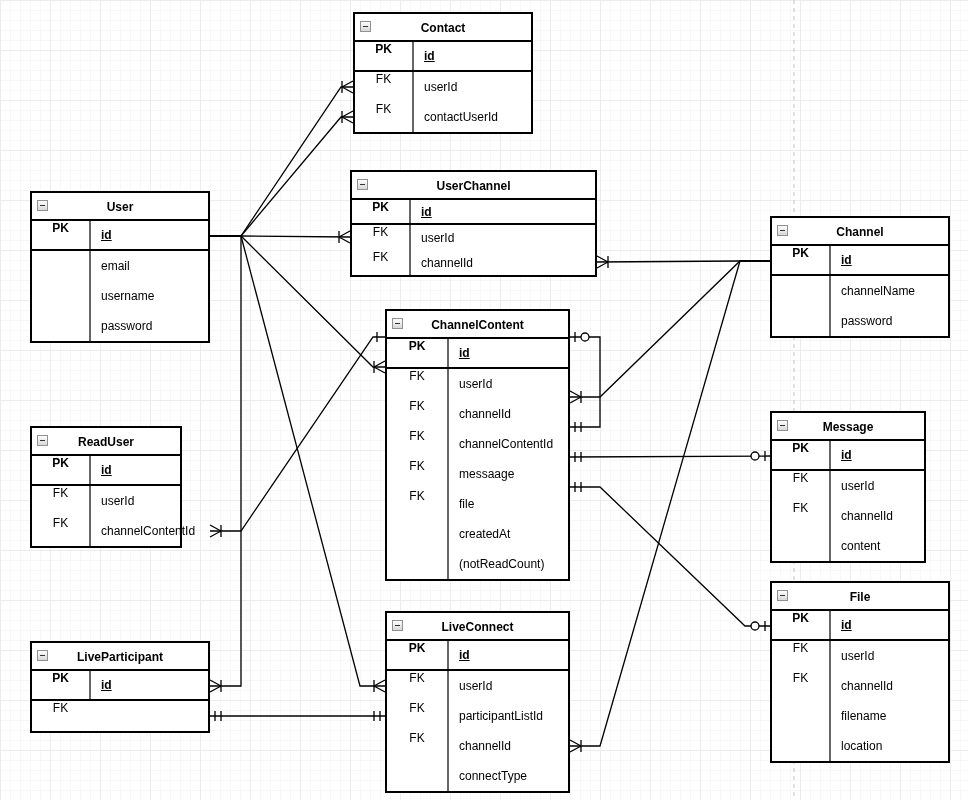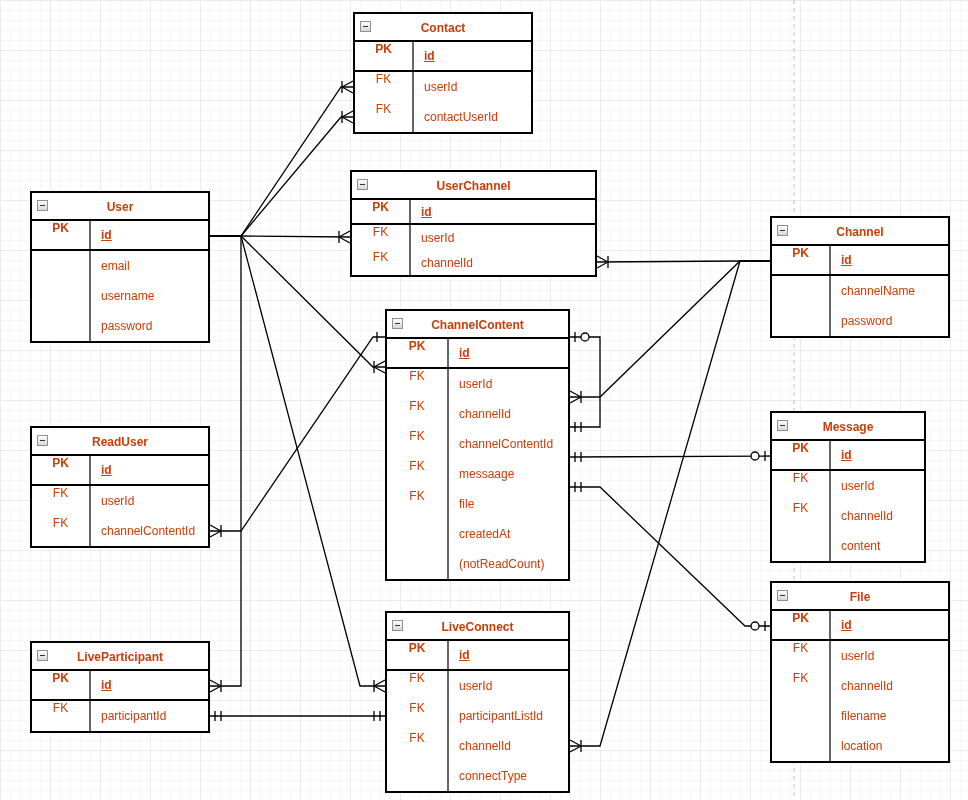--- a/index.html
+++ b/index.html
@@ -20,21 +20,21 @@
     background-size:50px 50px,50px 50px,10px 10px,10px 10px;
   }
   #edges{position:absolute;left:0;top:0;z-index:1;}
   .entity{
     position:absolute;
     box-sizing:border-box;
     background:#ffffff;
     border:2px solid #000000;
     z-index:2;
     font-size:12px;
-    color:#c2410c;
+    color:#000000;
   }
   .entity .title{
     position:relative;
     font-weight:bold;
     text-align:center;
     border-bottom:2px solid #000000;
     box-sizing:border-box;
   }
   .collapse{
     position:absolute;left:5px;top:50%;
@@ -229,21 +229,21 @@
       </div>
       <div class="row" style="height: 30px;">
         <span class="key" style="width: 60px;"></span>
         <span class="field">createdAt</span>
       </div>
       <div class="row" style="height: 30px;">
         <span class="key" style="width: 60px;"></span>
         <span class="field">(notReadCount)</span>
       </div>
     </div>
-    <div class="entity" style="left: 30px; top: 426px; width: 180px;">
+    <div class="entity" style="left: 30px; top: 426px; width: 152px;">
       <div class="title" style="height: 28px; line-height: 28px;"><span class="collapse"></span><span>ReadUser</span></div>
       <div class="row pk-row" style="height: 30px;">
         <span class="key pk" style="width: 57px;">PK</span>
         <span class="field pkname">id</span>
       </div>
       <div class="row" style="height: 30px;">
         <span class="key" style="width: 57px;">FK</span>
         <span class="field">userId</span>
       </div>
       <div class="row" style="height: 30px;">
@@ -294,21 +294,20 @@
       </div>
     </div>
     <div class="entity" style="left: 30px; top: 641px; width: 180px;">
       <div class="title" style="height: 28px; line-height: 28px;"><span class="collapse"></span><span>LiveParticipant</span></div>
       <div class="row pk-row" style="height: 30px;">
         <span class="key pk" style="width: 57px;">PK</span>
         <span class="field pkname">id</span>
       </div>
       <div class="row" style="height: 30px;">
         <span class="key" style="width: 57px;">FK</span>
-        <span class="field">participantId</span>
       </div>
     </div>
     <div class="entity" style="left: 385px; top: 611px; width: 185px;">
       <div class="title" style="height: 28px; line-height: 28px;"><span class="collapse"></span><span>LiveConnect</span></div>
       <div class="row pk-row" style="height: 30px;">
         <span class="key pk" style="width: 60px;">PK</span>
         <span class="field pkname">id</span>
       </div>
       <div class="row" style="height: 30px;">
         <span class="key" style="width: 60px;">FK</span>

